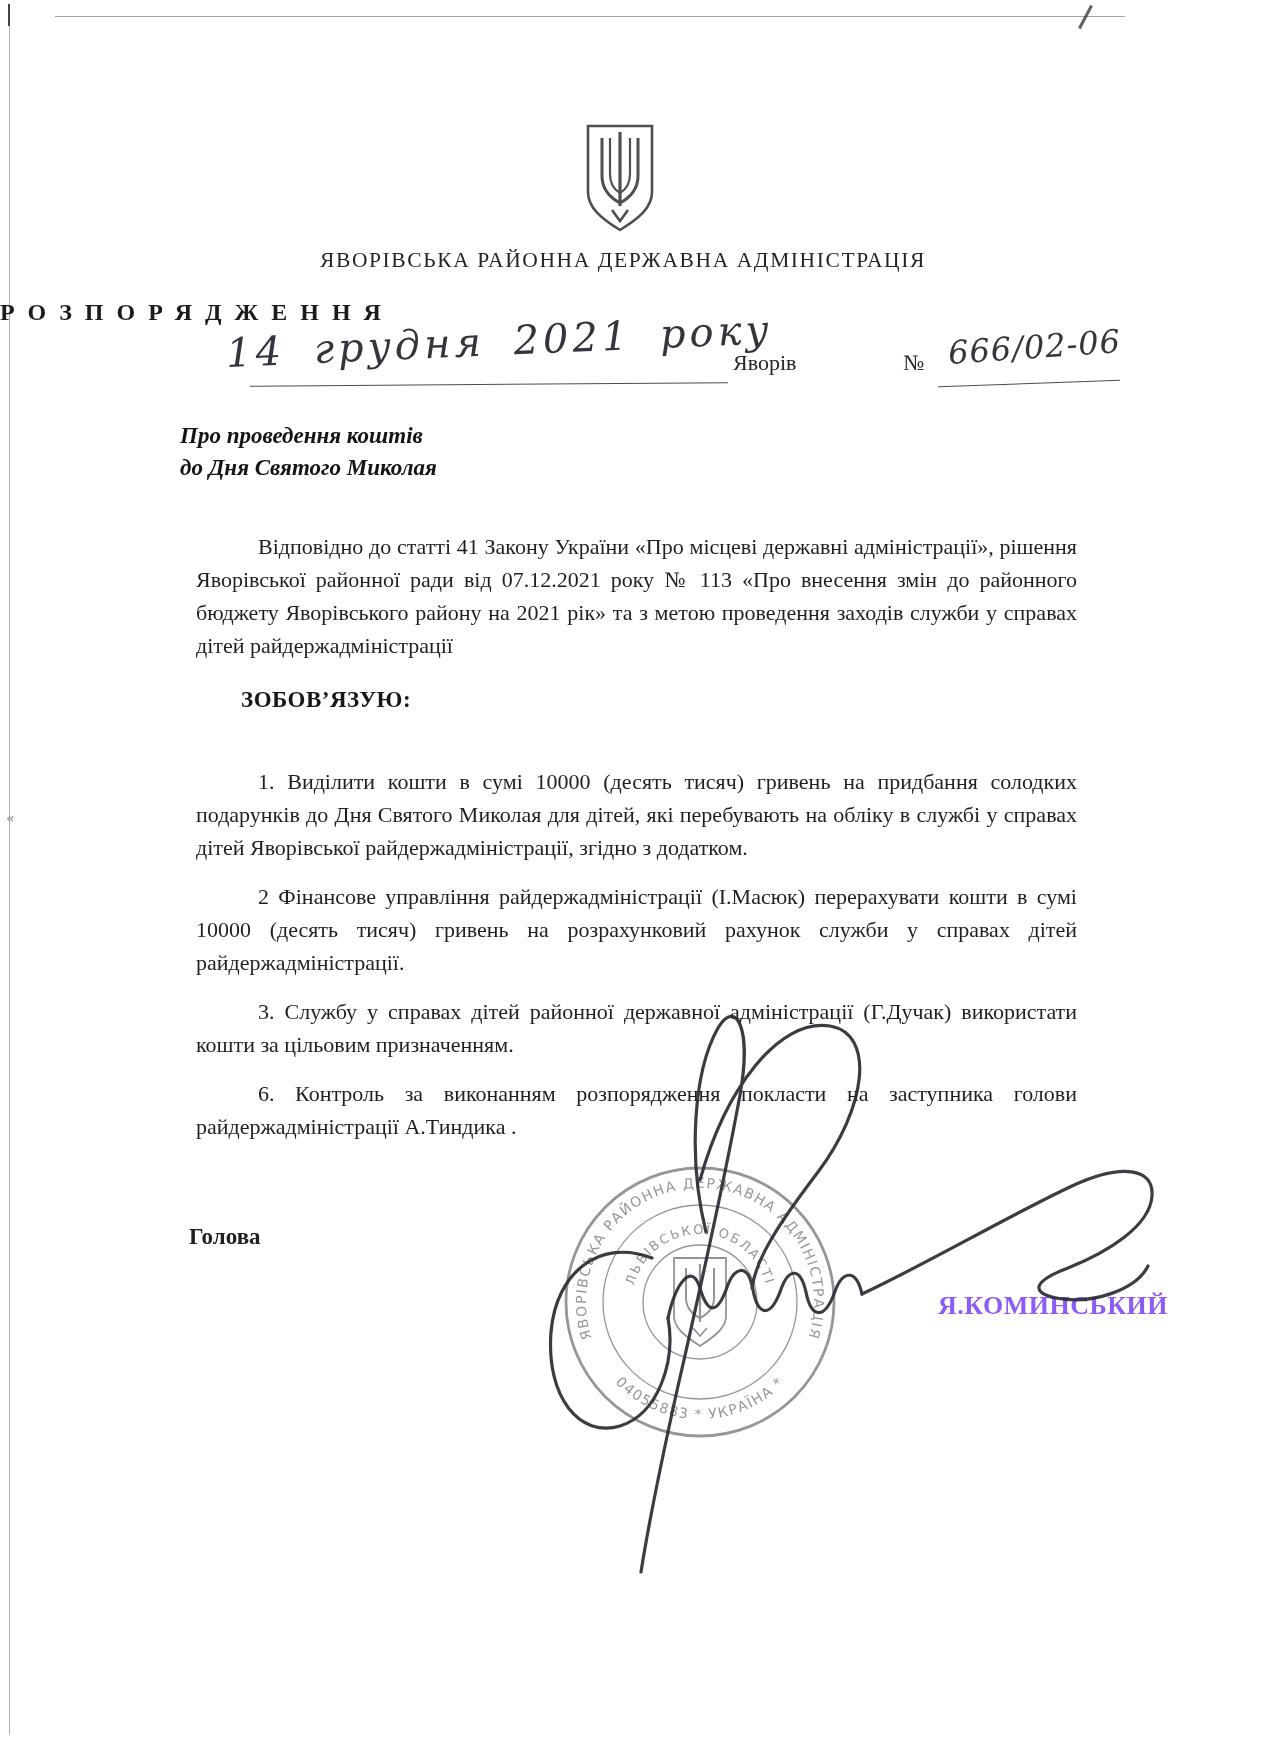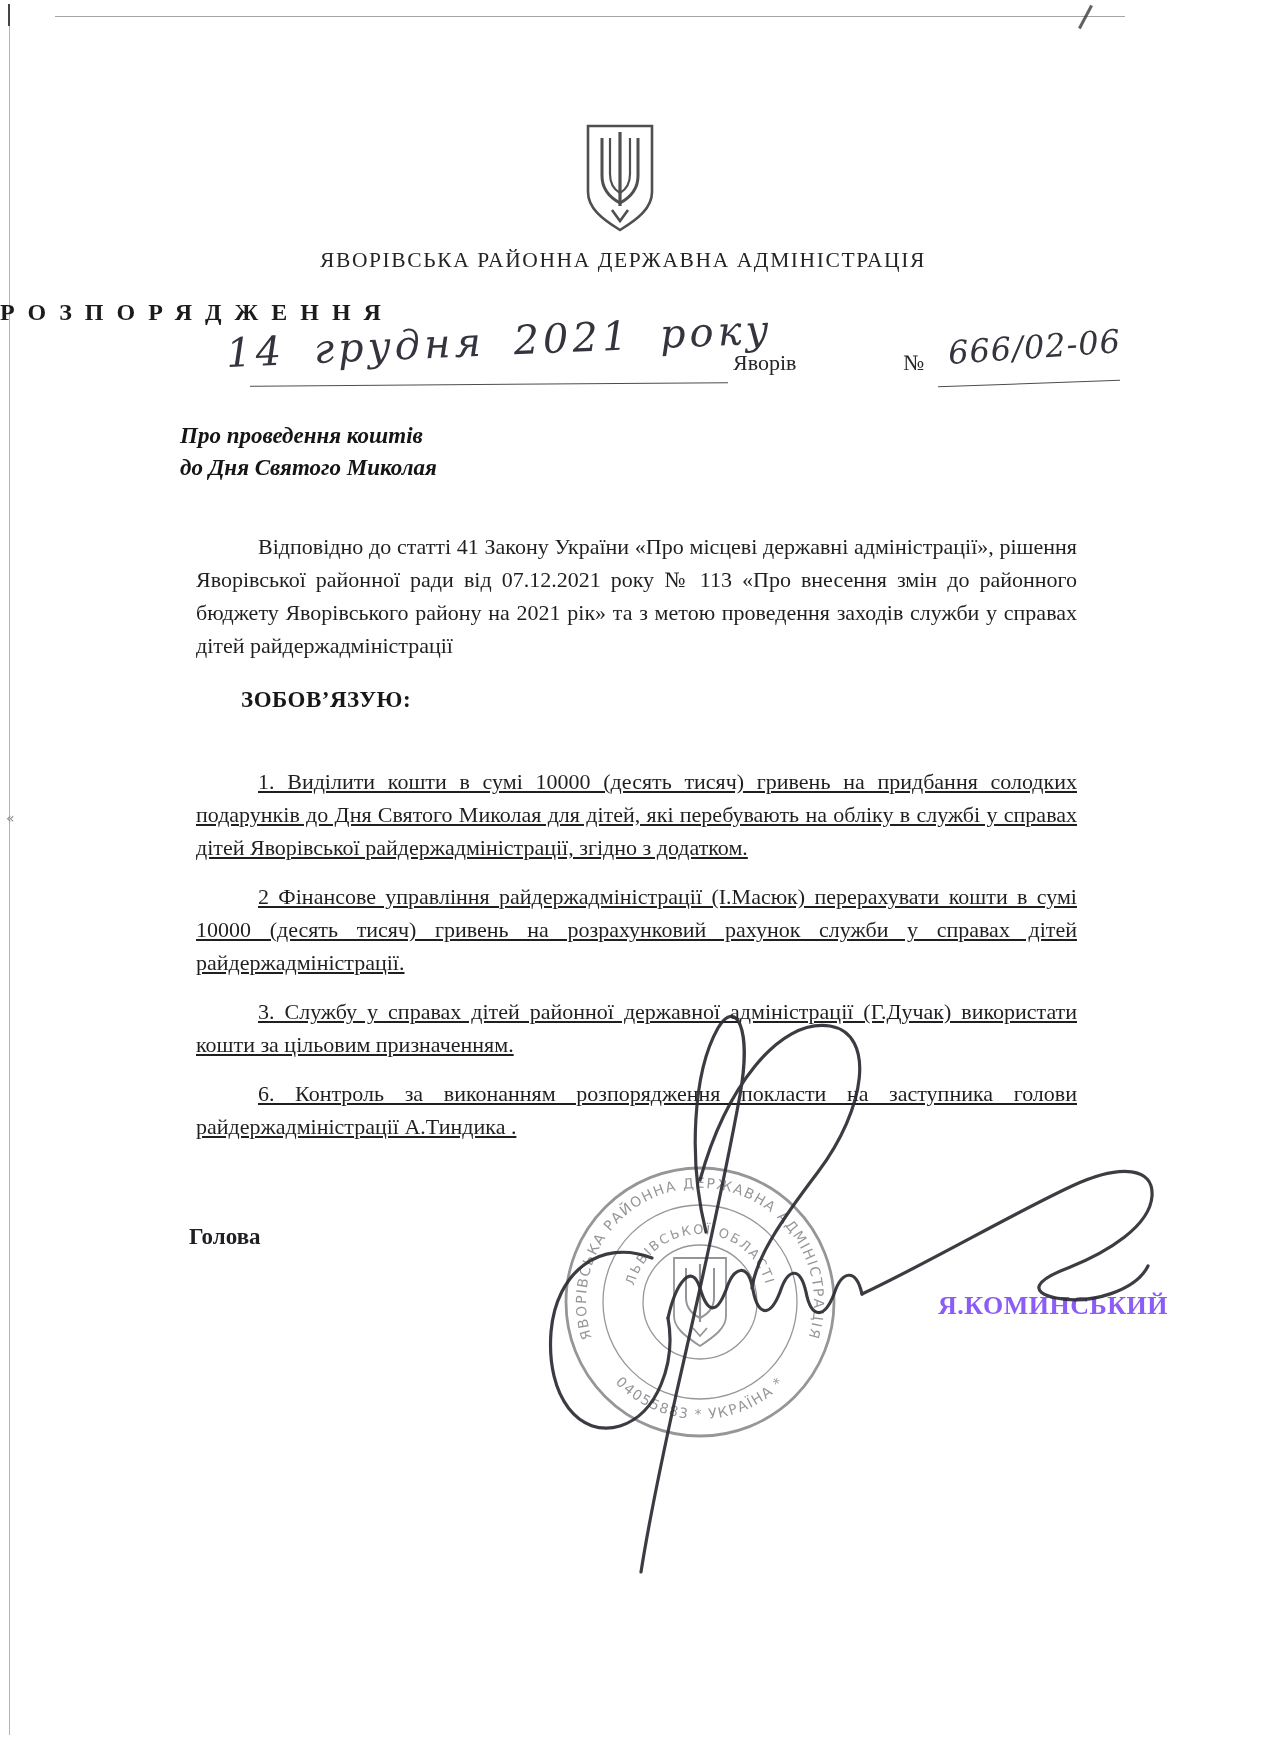--- a/index.html
+++ b/index.html
@@ -51,21 +51,21 @@
   .bodytext{
     left:180px;width:913px;
     font-size:22px;line-height:33px;color:#1f1f22;
     text-align:justify;
   }
   .bodytext p{margin:16px;padding:0;text-indent:62px;}
   .preamble{top:514px;}
   .oblige{
     left:241px;top:687px;font-size:23px;font-weight:bold;color:#17171a;letter-spacing:.5px;
   }
-  .items{top:749px;text-decoration:underline;}
+  .items{top:749px;}
   
   .sig-title{left:189px;top:1224px;font-size:23px;font-weight:600;color:#202024;text-align:center;}
   .sig-name{left:938px;top:1291px;font-size:26px;font-weight:bold;letter-spacing:.5px;color:#8b5cf6;white-space:nowrap;}
   .stamp-svg{left:430px;top:990px;}
   .stamp-ring-text{font-family:"DejaVu Sans",sans-serif;fill:#8e8e90;}
 </style>
 </head>
 <body>
 
 <div class="page">

